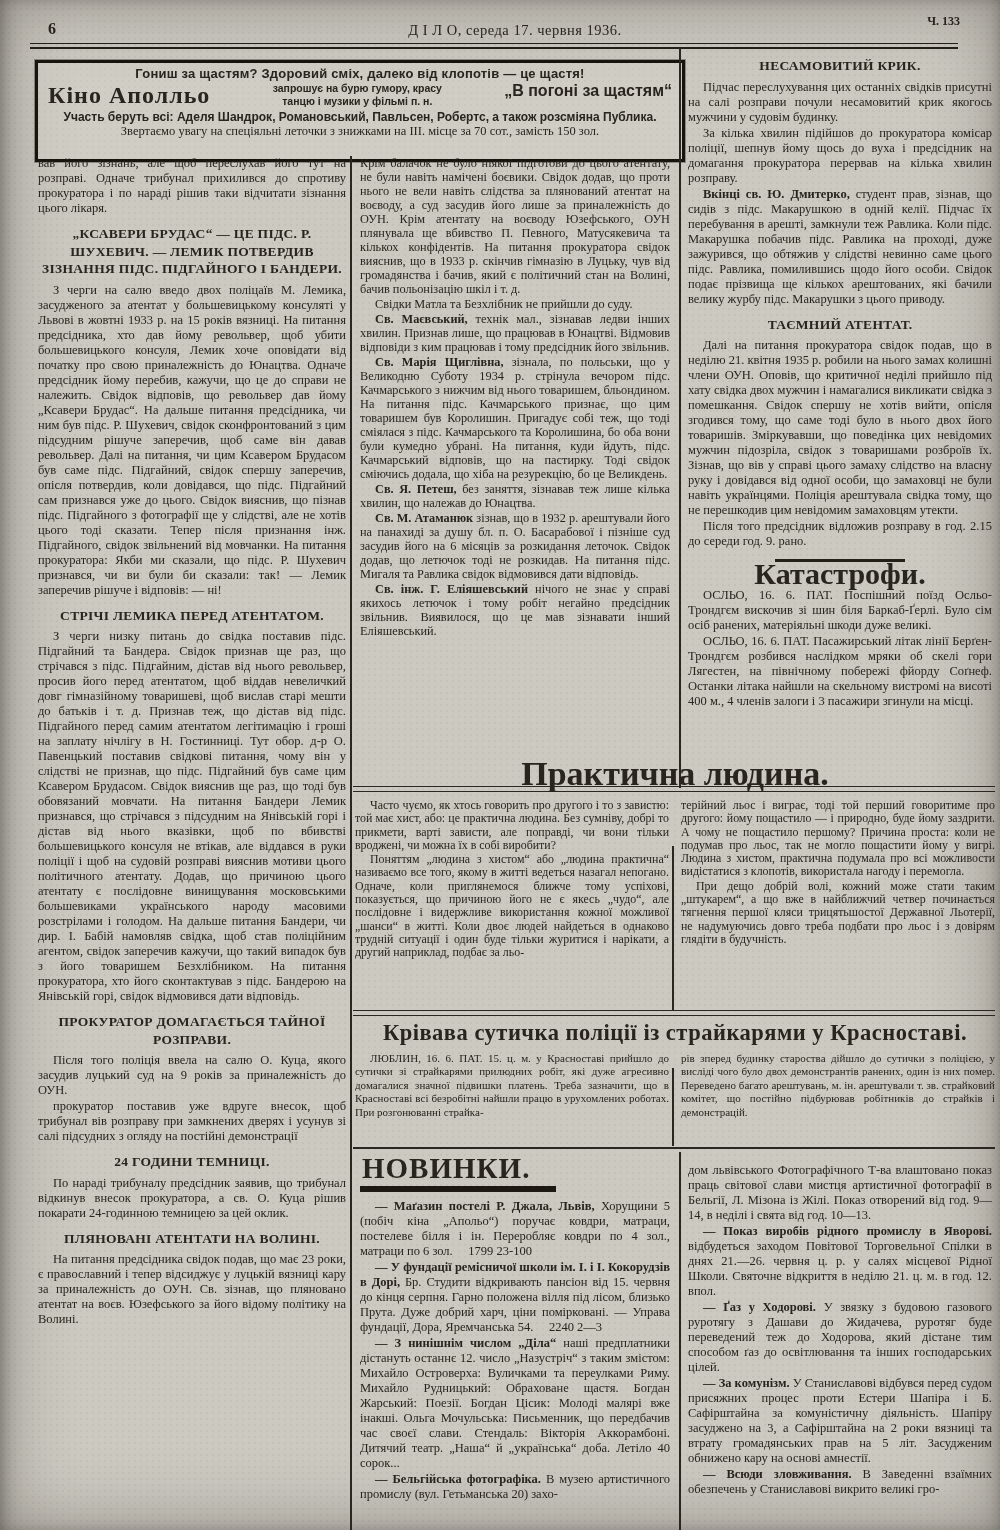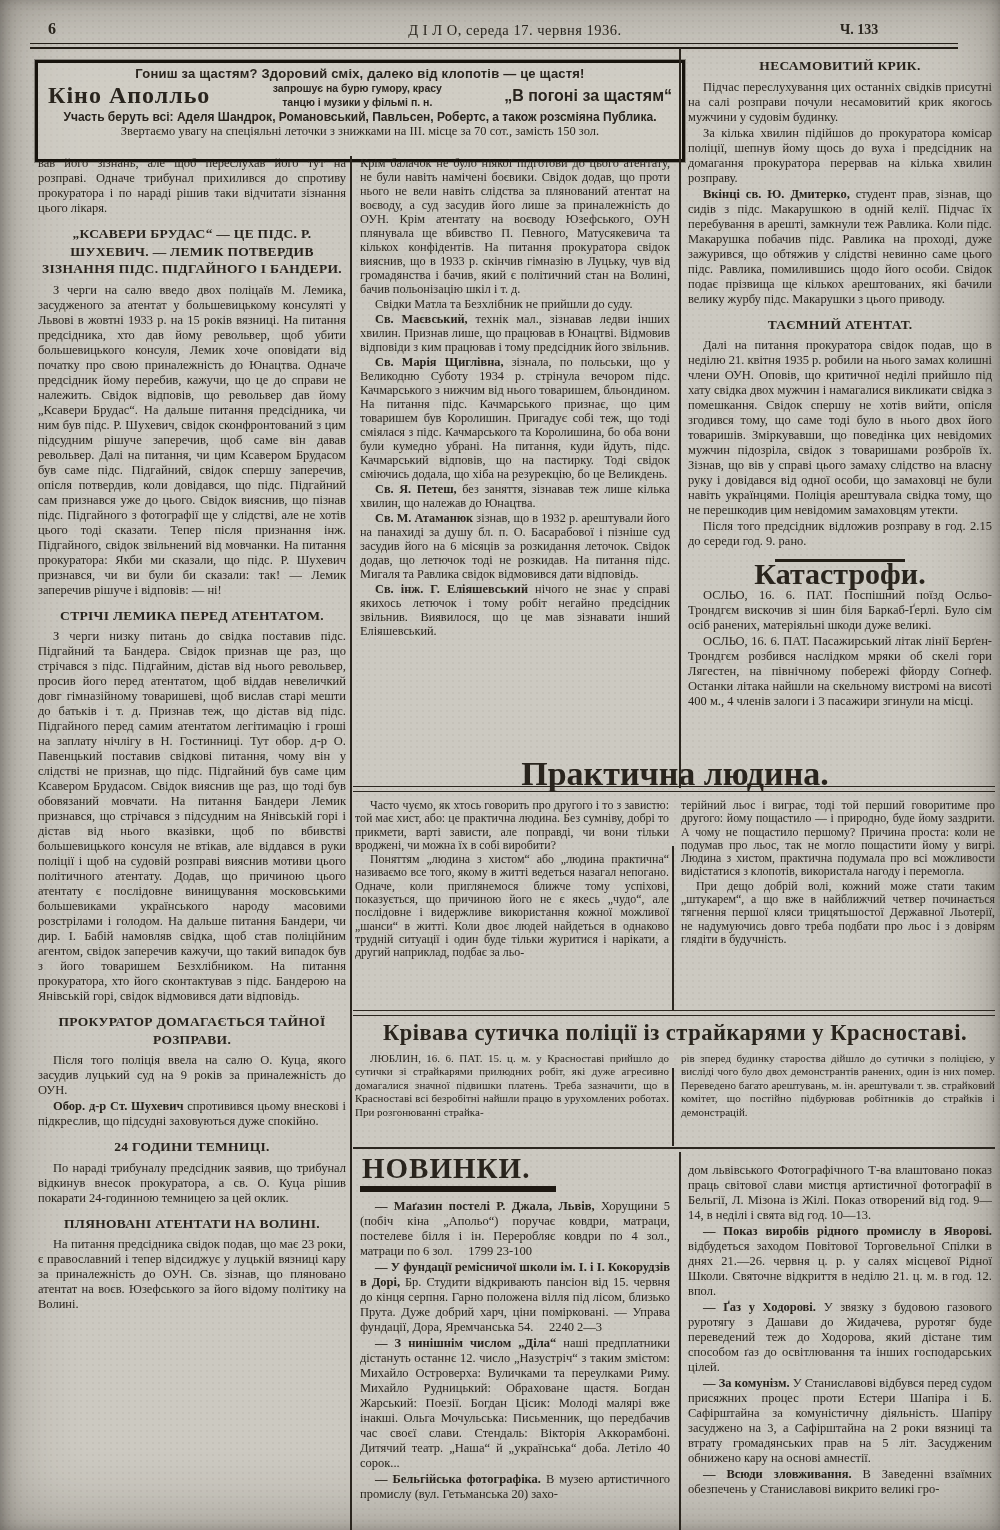--- a/index.html
+++ b/index.html
@@ -9,26 +9,26 @@
     background-image:radial-gradient(rgba(60,52,40,.05) 1px, transparent 1.4px);
     background-size:6px 6px;
     font-family:"Liberation Serif","DejaVu Serif",serif;
     color:#29241d;
     box-shadow:inset 0 0 70px rgba(45,38,28,.38), inset 10px 0 22px -12px rgba(0,0,0,.5), inset -8px 0 18px -10px rgba(0,0,0,.35);
   }
   .abs{position:absolute;}
   
   .pgnum{left:48px;top:20px;font-size:16px;font-weight:bold;}
   .masthead{left:340px;top:22px;width:350px;text-align:center;font-size:14.5px;letter-spacing:.5px;}
-  .issue{left:840px;top:22px;width:120px;font-size:14px;font-weight:bold;}
+  .issue{left:840px;top:14px;width:120px;text-align:right;font-size:12px;font-weight:bold;}
   .hdr-rule{left:30px;top:43px;width:928px;height:3px;border-top:1.5px solid #231e17;border-bottom:2.5px solid #231e17;}
   
   .adbox{left:35px;top:60px;width:628px;height:90px;border:3px solid #17130d;box-shadow:0 0 0 1px rgba(23,19,13,.35);padding:3px 8px;background:rgba(215,212,204,.35);}
   .ad-line1{font-family:"Liberation Sans","DejaVu Sans",sans-serif;font-weight:bold;font-size:13px;text-align:center;letter-spacing:.2px;}
-  .ad-row{display:flex;align-items:center;justify-content:space-between;padding:1px 2px;}
+  .ad-row{display:flex;justify-content:space-between;padding:1px 2px;}
   .ad-cinema{font-size:24px;font-weight:bold;letter-spacing:1px;white-space:nowrap;}
   .ad-invite{font-family:"Liberation Sans","DejaVu Sans",sans-serif;font-weight:bold;font-size:10.5px;line-height:1.25;text-align:center;}
   .ad-film{font-family:"Liberation Sans","DejaVu Sans",sans-serif;font-size:16px;font-weight:bold;white-space:nowrap;}
   .ad-cast{font-family:"Liberation Sans","DejaVu Sans",sans-serif;font-weight:bold;font-size:12px;text-align:center;}
   .ad-note{font-size:12.5px;text-align:center;}
   
   .vrule{width:1.6px;background:#2b261f;}
   .hrule{height:2px;background:#2b261f;}
   .hrule.dbl{height:4px;background:none;border-top:1.2px solid #2b261f;border-bottom:1.6px solid #2b261f;}
   
@@ -86,21 +86,21 @@
   <div class="abs hrule" style="left:353px;top:1147px;width:642px;height:1.6px;"></div>
 
   <div class="abs col col-left" style="left:38px;top:156px;width:308px;height:1374px;">
       <p class="para flush"><span>вав його зізнань, але щоб переслухав його тут на розправі. Одначе трибунал прихилився до спротиву прокуратора і по нараді рішив таки відчитати зізнання цього лікаря.</span></p>
       <h3 class="art-h">„КСАВЕРИ БРУДАС“ — ЦЕ ПІДС. Р. ШУХЕВИЧ. — ЛЕМИК ПОТВЕРДИВ ЗІЗНАННЯ ПІДС. ПІДГАЙНОГО І БАНДЕРИ.</h3>
       <p class="para"><span>З черги на салю введо двох поліцаїв М. Лемика, засудженого за атентат у большевицькому консуляті у Львові в жовтні 1933 р. на 15 років вязниці. На питання предсідника, хто дав йому револьвер, щоб убити большевицького консуля, Лемик хоче оповідати від початку про свою приналежність до Юнацтва. Одначе предсідник йому перебив, кажучи, що це до справи не належить. Свідок відповів, що револьвер дав йому „Ксавери Брудас“. На дальше питання предсідника, чи ним був підс. Р. Шухевич, свідок сконфронтований з цим підсудним рішуче заперечив, щоб саме він давав револьвер. Далі на питання, чи цим Ксавером Брудасом був саме підс. Підгайний, свідок спершу заперечив, опісля потвердив, коли довідався, що підс. Підгайний сам признався уже до цього. Свідок вияснив, що пізнав підс. Підгайного з фотографії ще у слідстві, але не хотів цього тоді сказати. Тепер після признання інж. Підгайного, свідок звільнений від мовчанки. На питання прокуратора: Якби ми сказали, що підс. Р. Шухевич признався, чи ви були би сказали: так! — Лемик заперечив рішуче і відповів: — ні!</span></p>
       <h3 class="art-h">СТРІЧІ ЛЕМИКА ПЕРЕД АТЕНТАТОМ.</h3>
       <p class="para"><span>З черги низку питань до свідка поставив підс. Підгайний та Бандера. Свідок признав ще раз, що стрічався з підс. Підгайним, дістав від нього револьвер, просив його перед атентатом, щоб віддав невеличкий довг гімназійному товаришеві, щоб вислав старі мешти до батьків і т. д. Признав теж, що дістав від підс. Підгайного перед самим атентатом легітимацію і гроші на заплату нічлігу в Н. Гостинниці. Тут обор. д-р О. Павенцький поставив свідкові питання, чому він у слідстві не признав, що підс. Підгайний був саме цим Ксавером Брудасом. Свідок вияснив ще раз, що тоді був обовязаний мовчати. На питання Бандери Лемик признався, що стрічався з підсудним на Янівській горі і дістав від нього вказівки, щоб по вбивстві большевицького консуля не втікав, але віддався в руки поліції і щоб на судовій розправі вияснив мотиви цього політичного атентату. Додав, що причиною цього атентату є послідовне винищування московськими большевиками українського народу масовими розстрілами і голодом. На дальше питання Бандери, чи дир. І. Бабій намовляв свідка, щоб став поліційним агентом, свідок заперечив кажучи, що такий випадок був з його товаришем Безхлібником. На питання прокуратора, хто його сконтактував з підс. Бандерою на Янівській горі, свідок відмовився дати відповідь.</span></p>
       <h3 class="art-h">ПРОКУРАТОР ДОМАГАЄТЬСЯ ТАЙНОЇ РОЗПРАВИ.</h3>
       <p class="para"><span>Після того поліція ввела на салю О. Куца, якого засудив луцький суд на 9 років за приналежність до ОУН.</span></p>
-      <p class="para"><b class="lead">Обор. д-р Ст. Шухевич</b><span> спротивився цьому внескові і підкреслив, що підсудні заховуються дуже спокійно.</span></p>
+      <p class="para"><span>прокуратор поставив уже вдруге внесок, щоб трибунал вів розправу при замкнених дверях і усунув зі салі підсудних з огляду на постійні демонстрації</span></p>
       <h3 class="art-h">24 ГОДИНИ ТЕМНИЦІ.</h3>
       <p class="para"><span>По нараді трибуналу предсідник заявив, що трибунал відкинув внесок прокуратора, а св. О. Куца рішив покарати 24-годинною темницею за цей оклик.</span></p>
       <h3 class="art-h">ПЛЯНОВАНІ АТЕНТАТИ НА ВОЛИНІ.</h3>
       <p class="para"><span>На питання предсідника свідок подав, що має 23 роки, є православний і тепер відсиджує у луцькій вязниці кару за приналежність до ОУН. Св. зізнав, що пляновано атентат на воєв. Юзефського за його відому політику на Волині.</span></p>
     </div>
 
   <div class="abs col col-mid" style="left:360px;top:156px;width:310px;height:628px;">
       <p class="para flush"><span>Крім балачок не було ніякої підготови до цього атентату, не були навіть намічені боєвики. Свідок додав, що проти нього не вели навіть слідства за плянований атентат на воєводу, а суд засудив його лише за приналежність до ОУН. Крім атентату на воєводу Юзефського, ОУН плянувала ще вбивство П. Певного, Матусякевича та кількох конфідентів. На питання прокуратора свідок вияснив, що в 1933 р. скінчив гімназію в Луцьку, чув від громадянства і бачив, який є політичний стан на Волині, бачив польонізацію шкіл і т. д.</span></p>
       <p class="para"><span>Свідки Матла та Безхлібник не прийшли до суду.</span></p>
       <p class="para"><b class="lead">Св. Маєвський,</b><span> технік мал., зізнавав ледви інших хвилин. Признав лише, що працював в Юнацтві. Відмовив відповіди з ким працював і тому предсідник його звільнив.</span></p>

